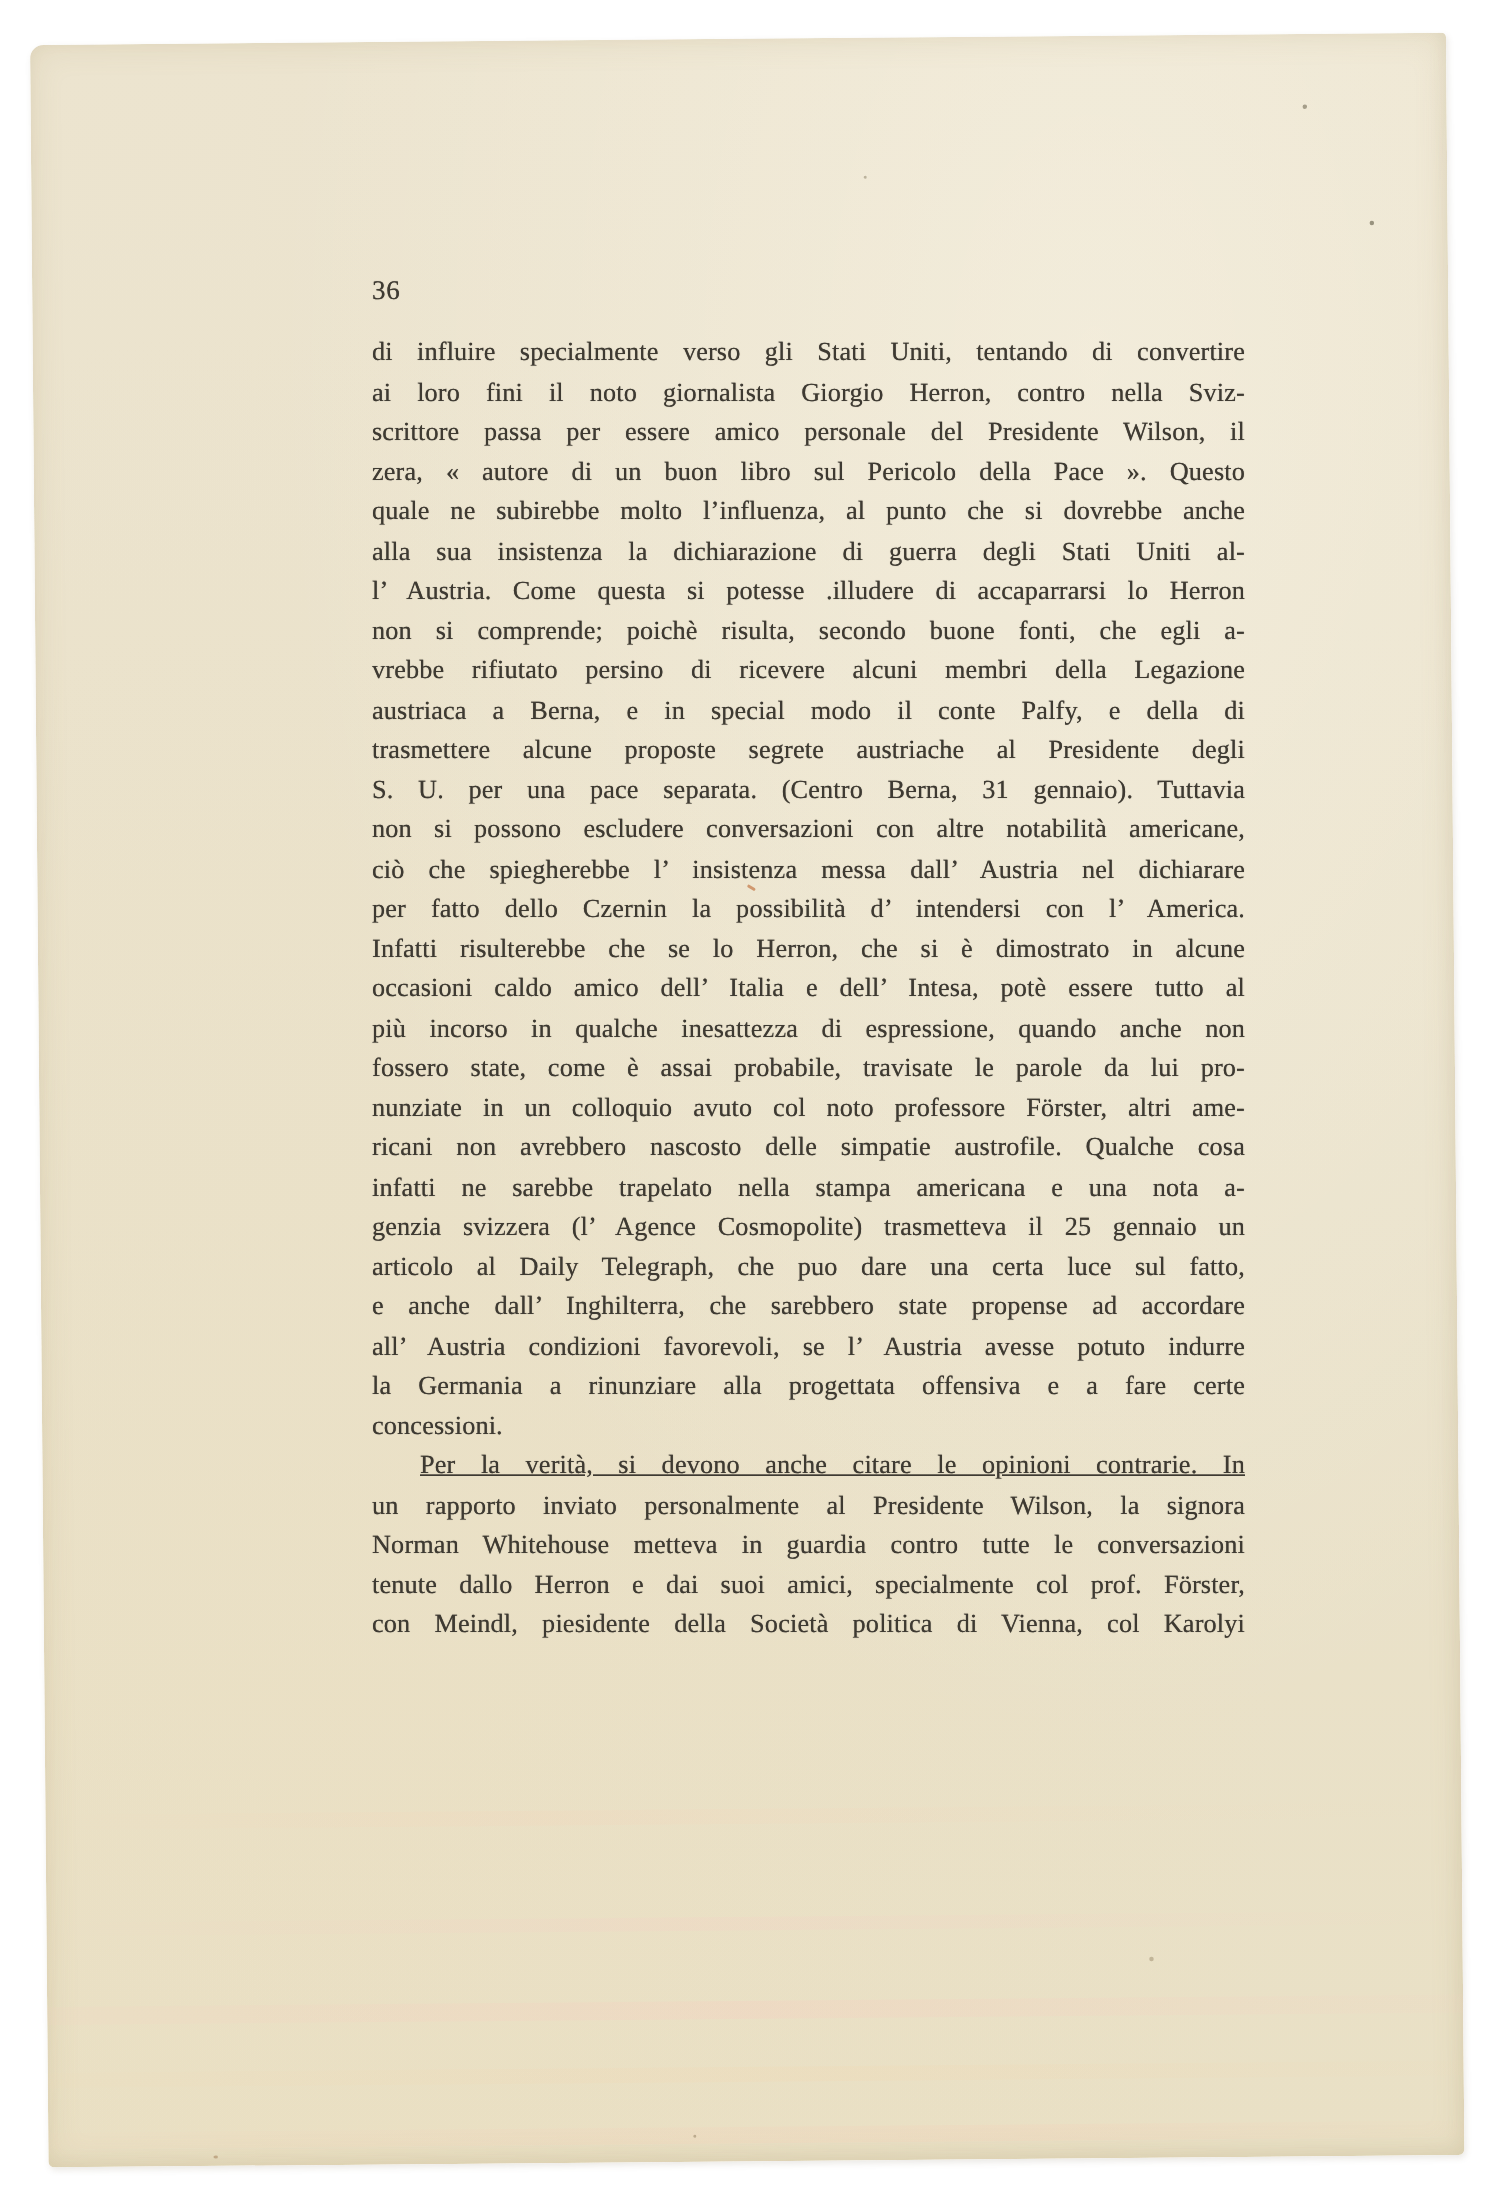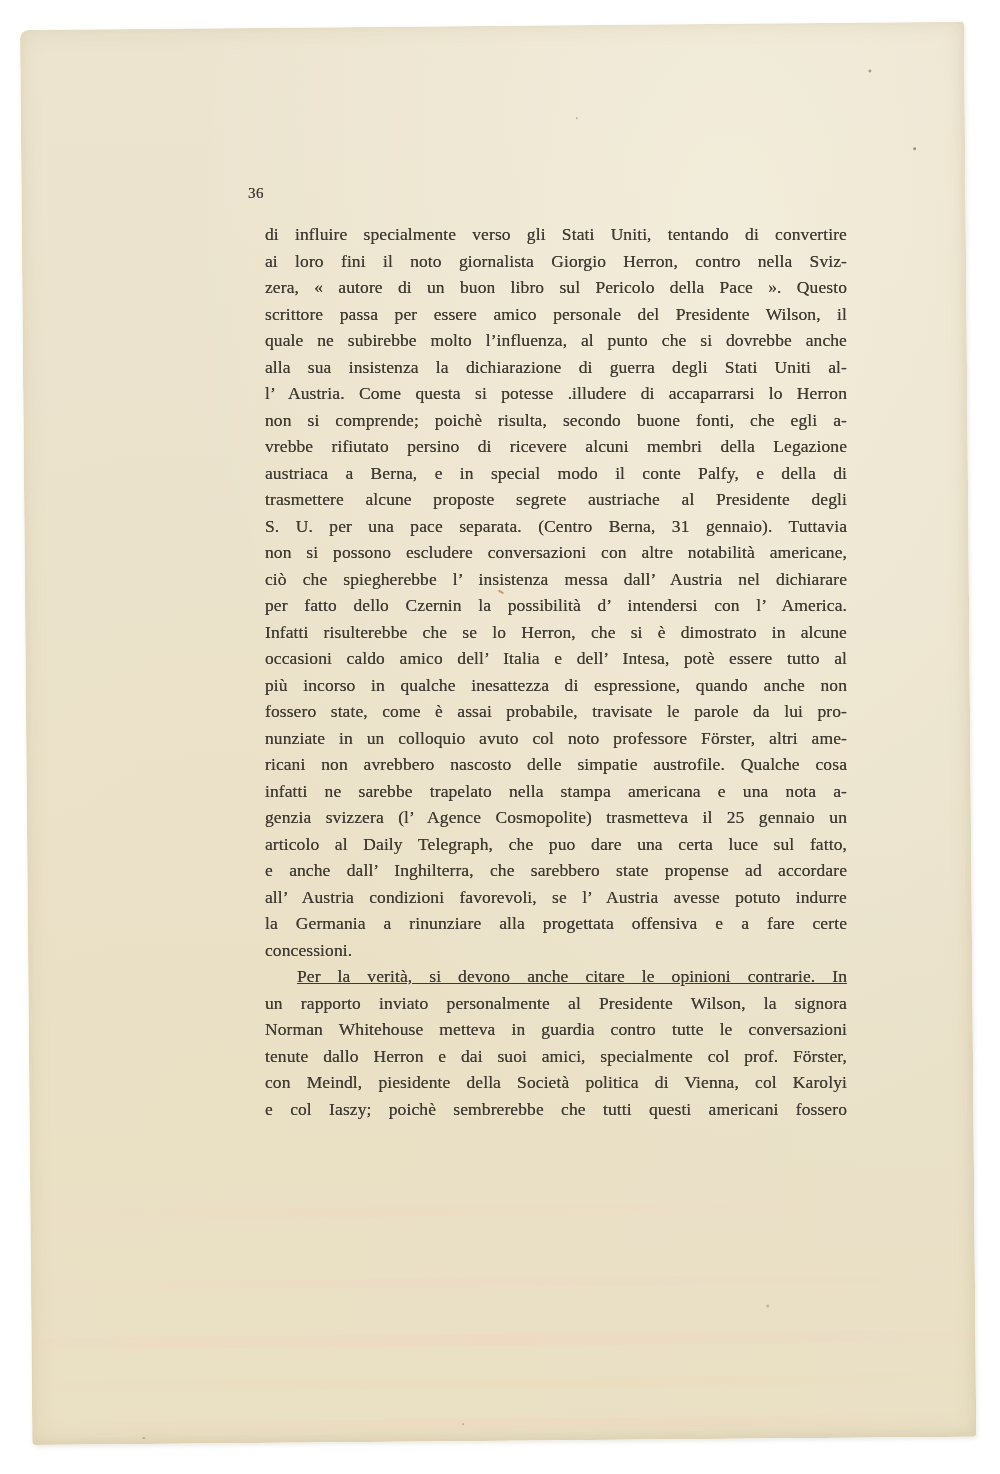--- a/index.html
+++ b/index.html
@@ -79,33 +79,32 @@
     left: 248px;
     top: 0;
     width: 582px;
     color: #3e3a32;
     text-shadow: 0 0 0.45px rgba(62,58,50,0.85);
   }
   .page-number {
     position: absolute;
     left: 0;
     top: 184px;
-    font-size: 15px;
+    font-size: 18px;
     line-height: 18px;
     letter-spacing: 0.5px;
   }
   .text-block {
     position: absolute;
     left: 0;
     top: 221px;
     width: 582px;
     font-size: 17.5px;
     letter-spacing: 0.1px;
     word-spacing: 0.5px;
-    margin-left: 17px;
   }
   .line {
     height: 26.5px;
     line-height: 26.5px;
     text-align: justify;
     text-align-last: justify;
     white-space: normal;
   }
   .line.short { text-align-last: left; }
   .line.indent { text-indent: 32px; text-decoration: underline; }
@@ -128,22 +127,22 @@
     <div class="speck p5"></div>
     <div class="speck p6"></div>
     <div class="fiber"></div>
   </div>
 
   <div class="content">
     <div class="page-number">36</div>
     <div class="text-block" id="textBlock">
         <div class="line">di influire specialmente verso gli Stati Uniti, tentando di convertire</div>
         <div class="line">ai loro fini il noto giornalista Giorgio Herron, contro nella Sviz-</div>
+        <div class="line">scrittore passa per essere amico personale del Presidente Wilson, il</div>
         <div class="line">zera, « autore di un buon libro sul Pericolo della Pace ». Questo</div>
-        <div class="line">scrittore passa per essere amico personale del Presidente Wilson, il</div>
         <div class="line">quale ne subirebbe molto l’influenza, al punto che si dovrebbe anche</div>
         <div class="line">alla sua insistenza la dichiarazione di guerra degli Stati Uniti al-</div>
         <div class="line">l’ Austria. Come questa si potesse .illudere di accaparrarsi lo Herron</div>
         <div class="line">non si comprende; poichè risulta, secondo buone fonti, che egli a-</div>
         <div class="line">vrebbe rifiutato persino di ricevere alcuni membri della Legazione</div>
         <div class="line">austriaca a Berna, e in special modo il conte Palfy, e della di</div>
         <div class="line">trasmettere alcune proposte segrete austriache al Presidente degli</div>
         <div class="line">S. U. per una pace separata. (Centro Berna, 31 gennaio). Tuttavia</div>
         <div class="line">non si possono escludere conversazioni con altre notabilità americane,</div>
         <div class="line">ciò che spiegherebbe l’ insistenza messa dall’ Austria nel dichiarare</div>
@@ -159,17 +158,16 @@
         <div class="line">articolo al Daily Telegraph, che puo dare una certa luce sul fatto,</div>
         <div class="line">e anche dall’ Inghilterra, che sarebbero state propense ad accordare</div>
         <div class="line">all’ Austria condizioni favorevoli, se l’ Austria avesse potuto indurre</div>
         <div class="line">la Germania a rinunziare alla progettata offensiva e a fare certe</div>
         <div class="line short">concessioni.</div>
         <div class="line indent">Per la verità, si devono anche citare le opinioni contrarie. In</div>
         <div class="line">un rapporto inviato personalmente al Presidente Wilson, la signora</div>
         <div class="line">Norman Whitehouse metteva in guardia contro tutte le conversazioni</div>
         <div class="line">tenute dallo Herron e dai suoi amici, specialmente col prof. Förster,</div>
         <div class="line">con Meindl, piesidente della Società politica di Vienna, col Karolyi</div>
-        <div class="line">e col Iaszy; poichè sembrerebbe che tutti questi americani fossero</div>
       </div>
   </div>
 
 </div>
 
 </body></html>

